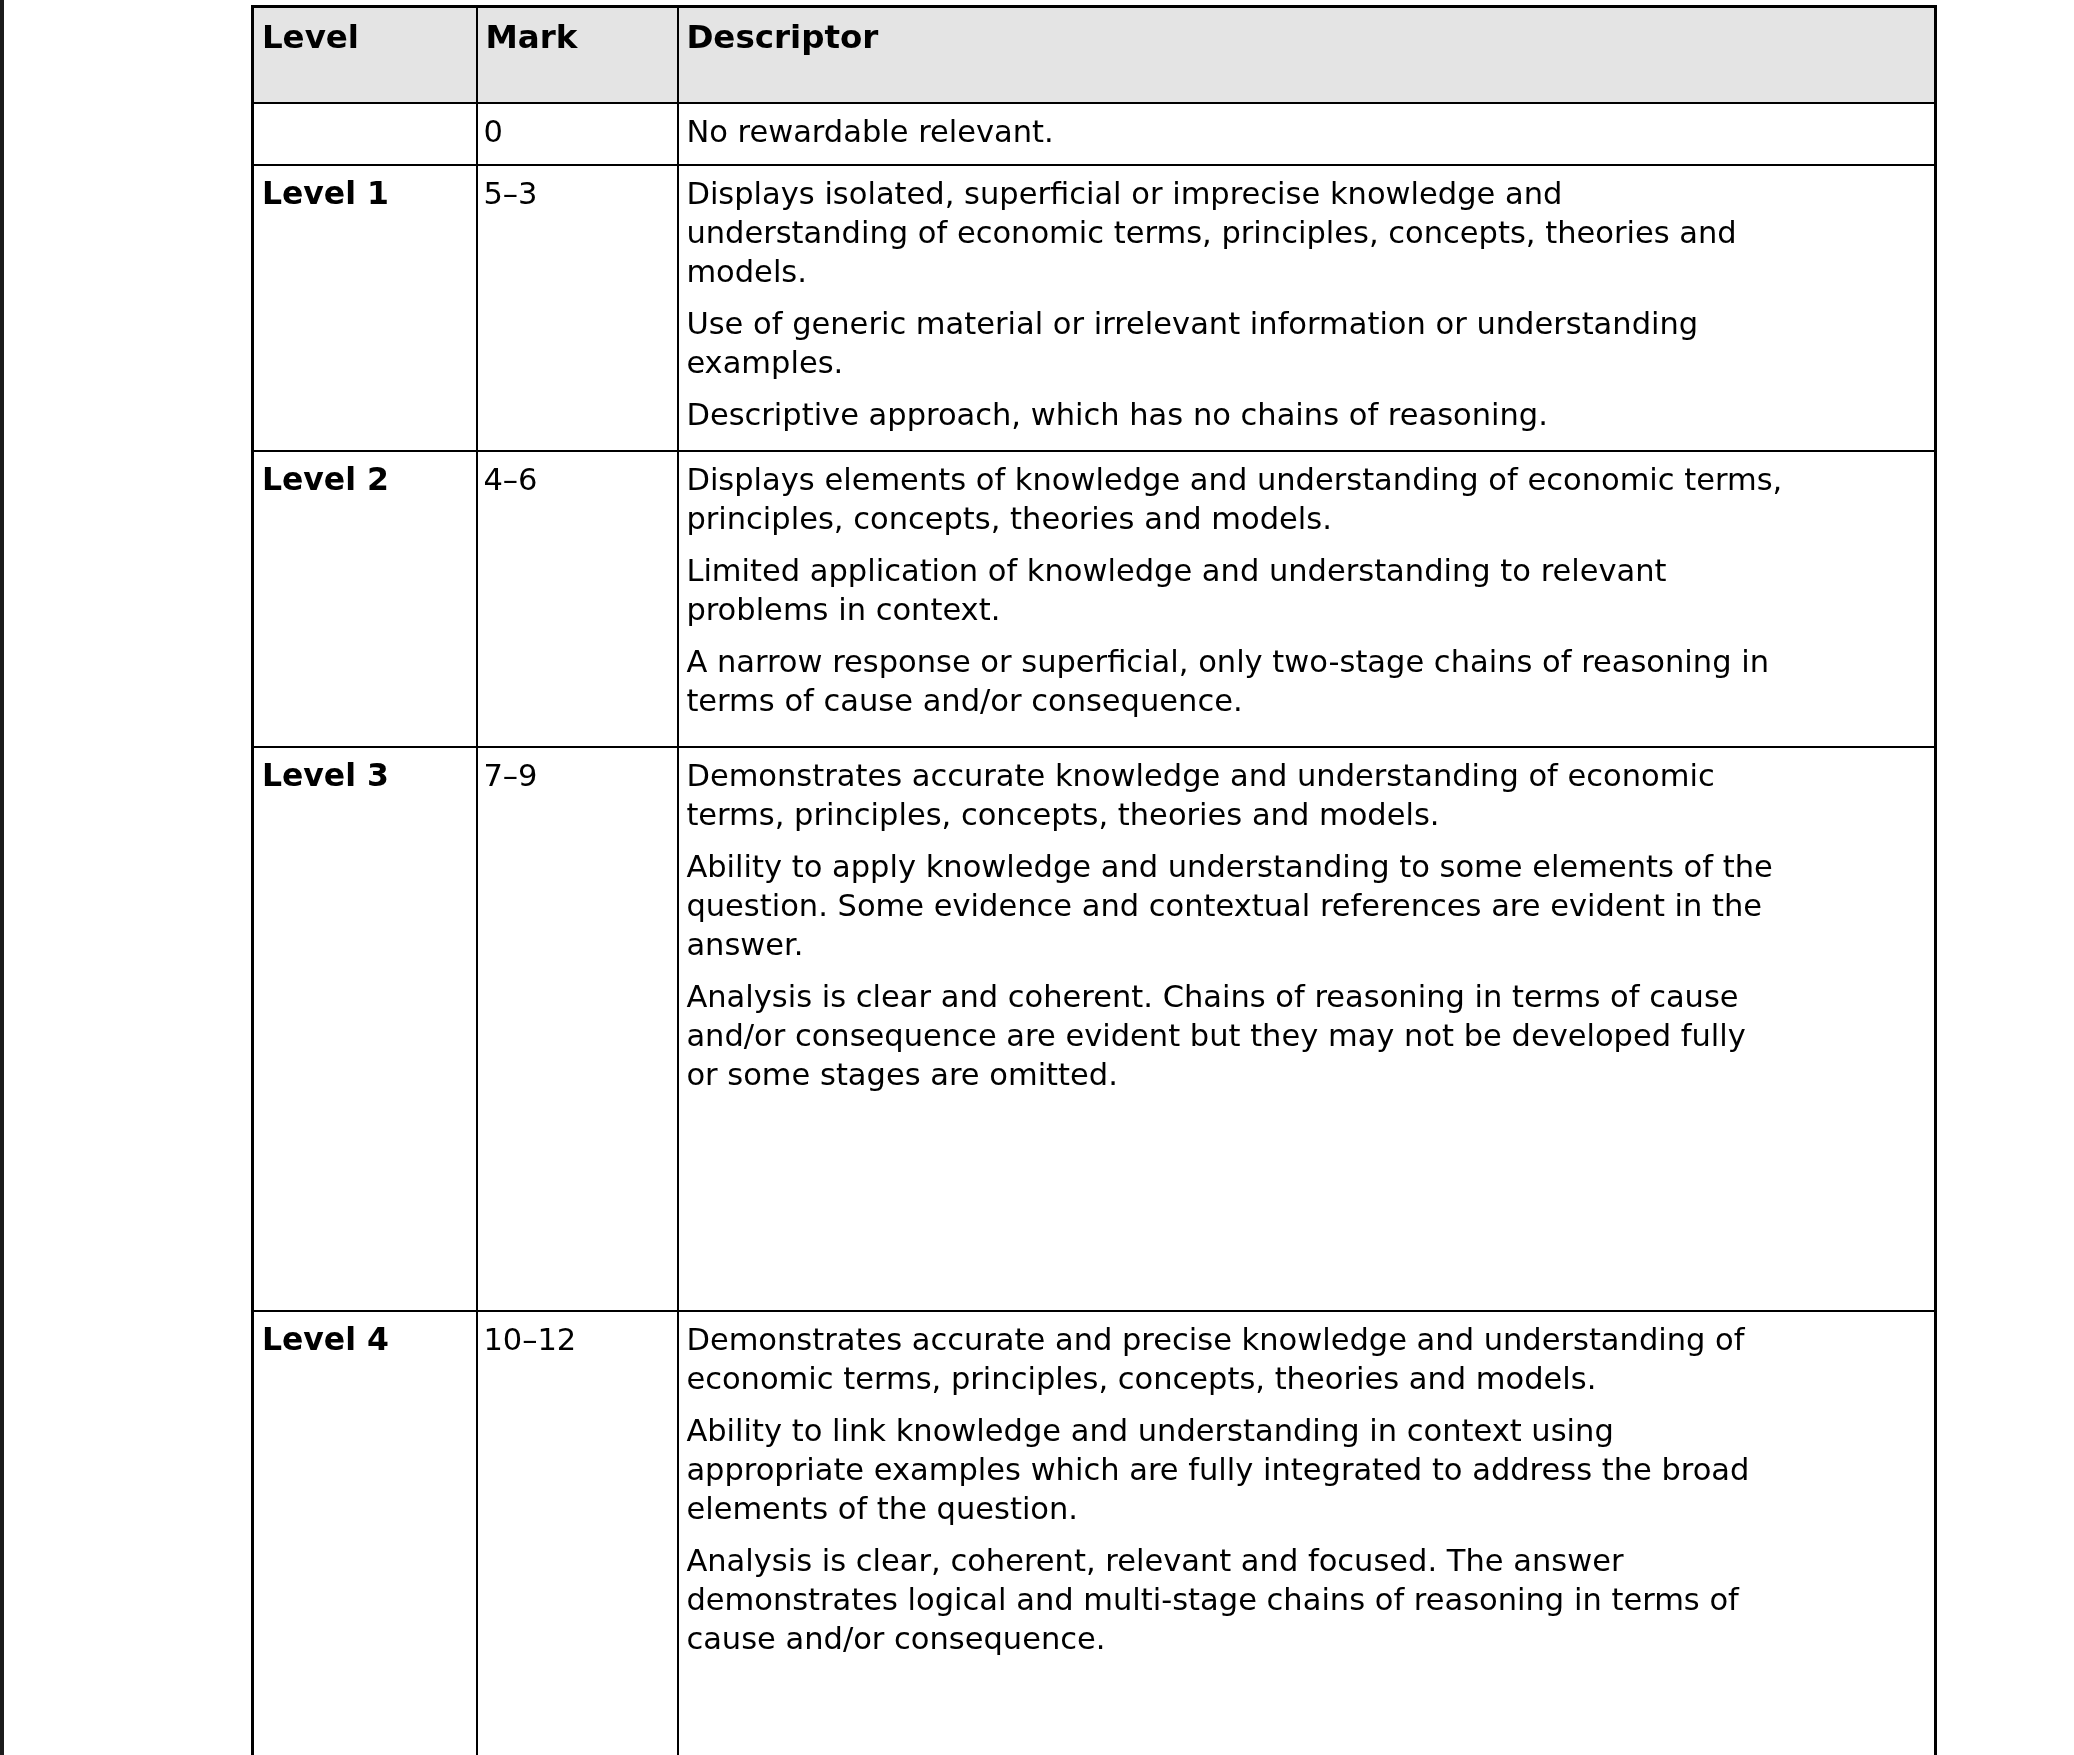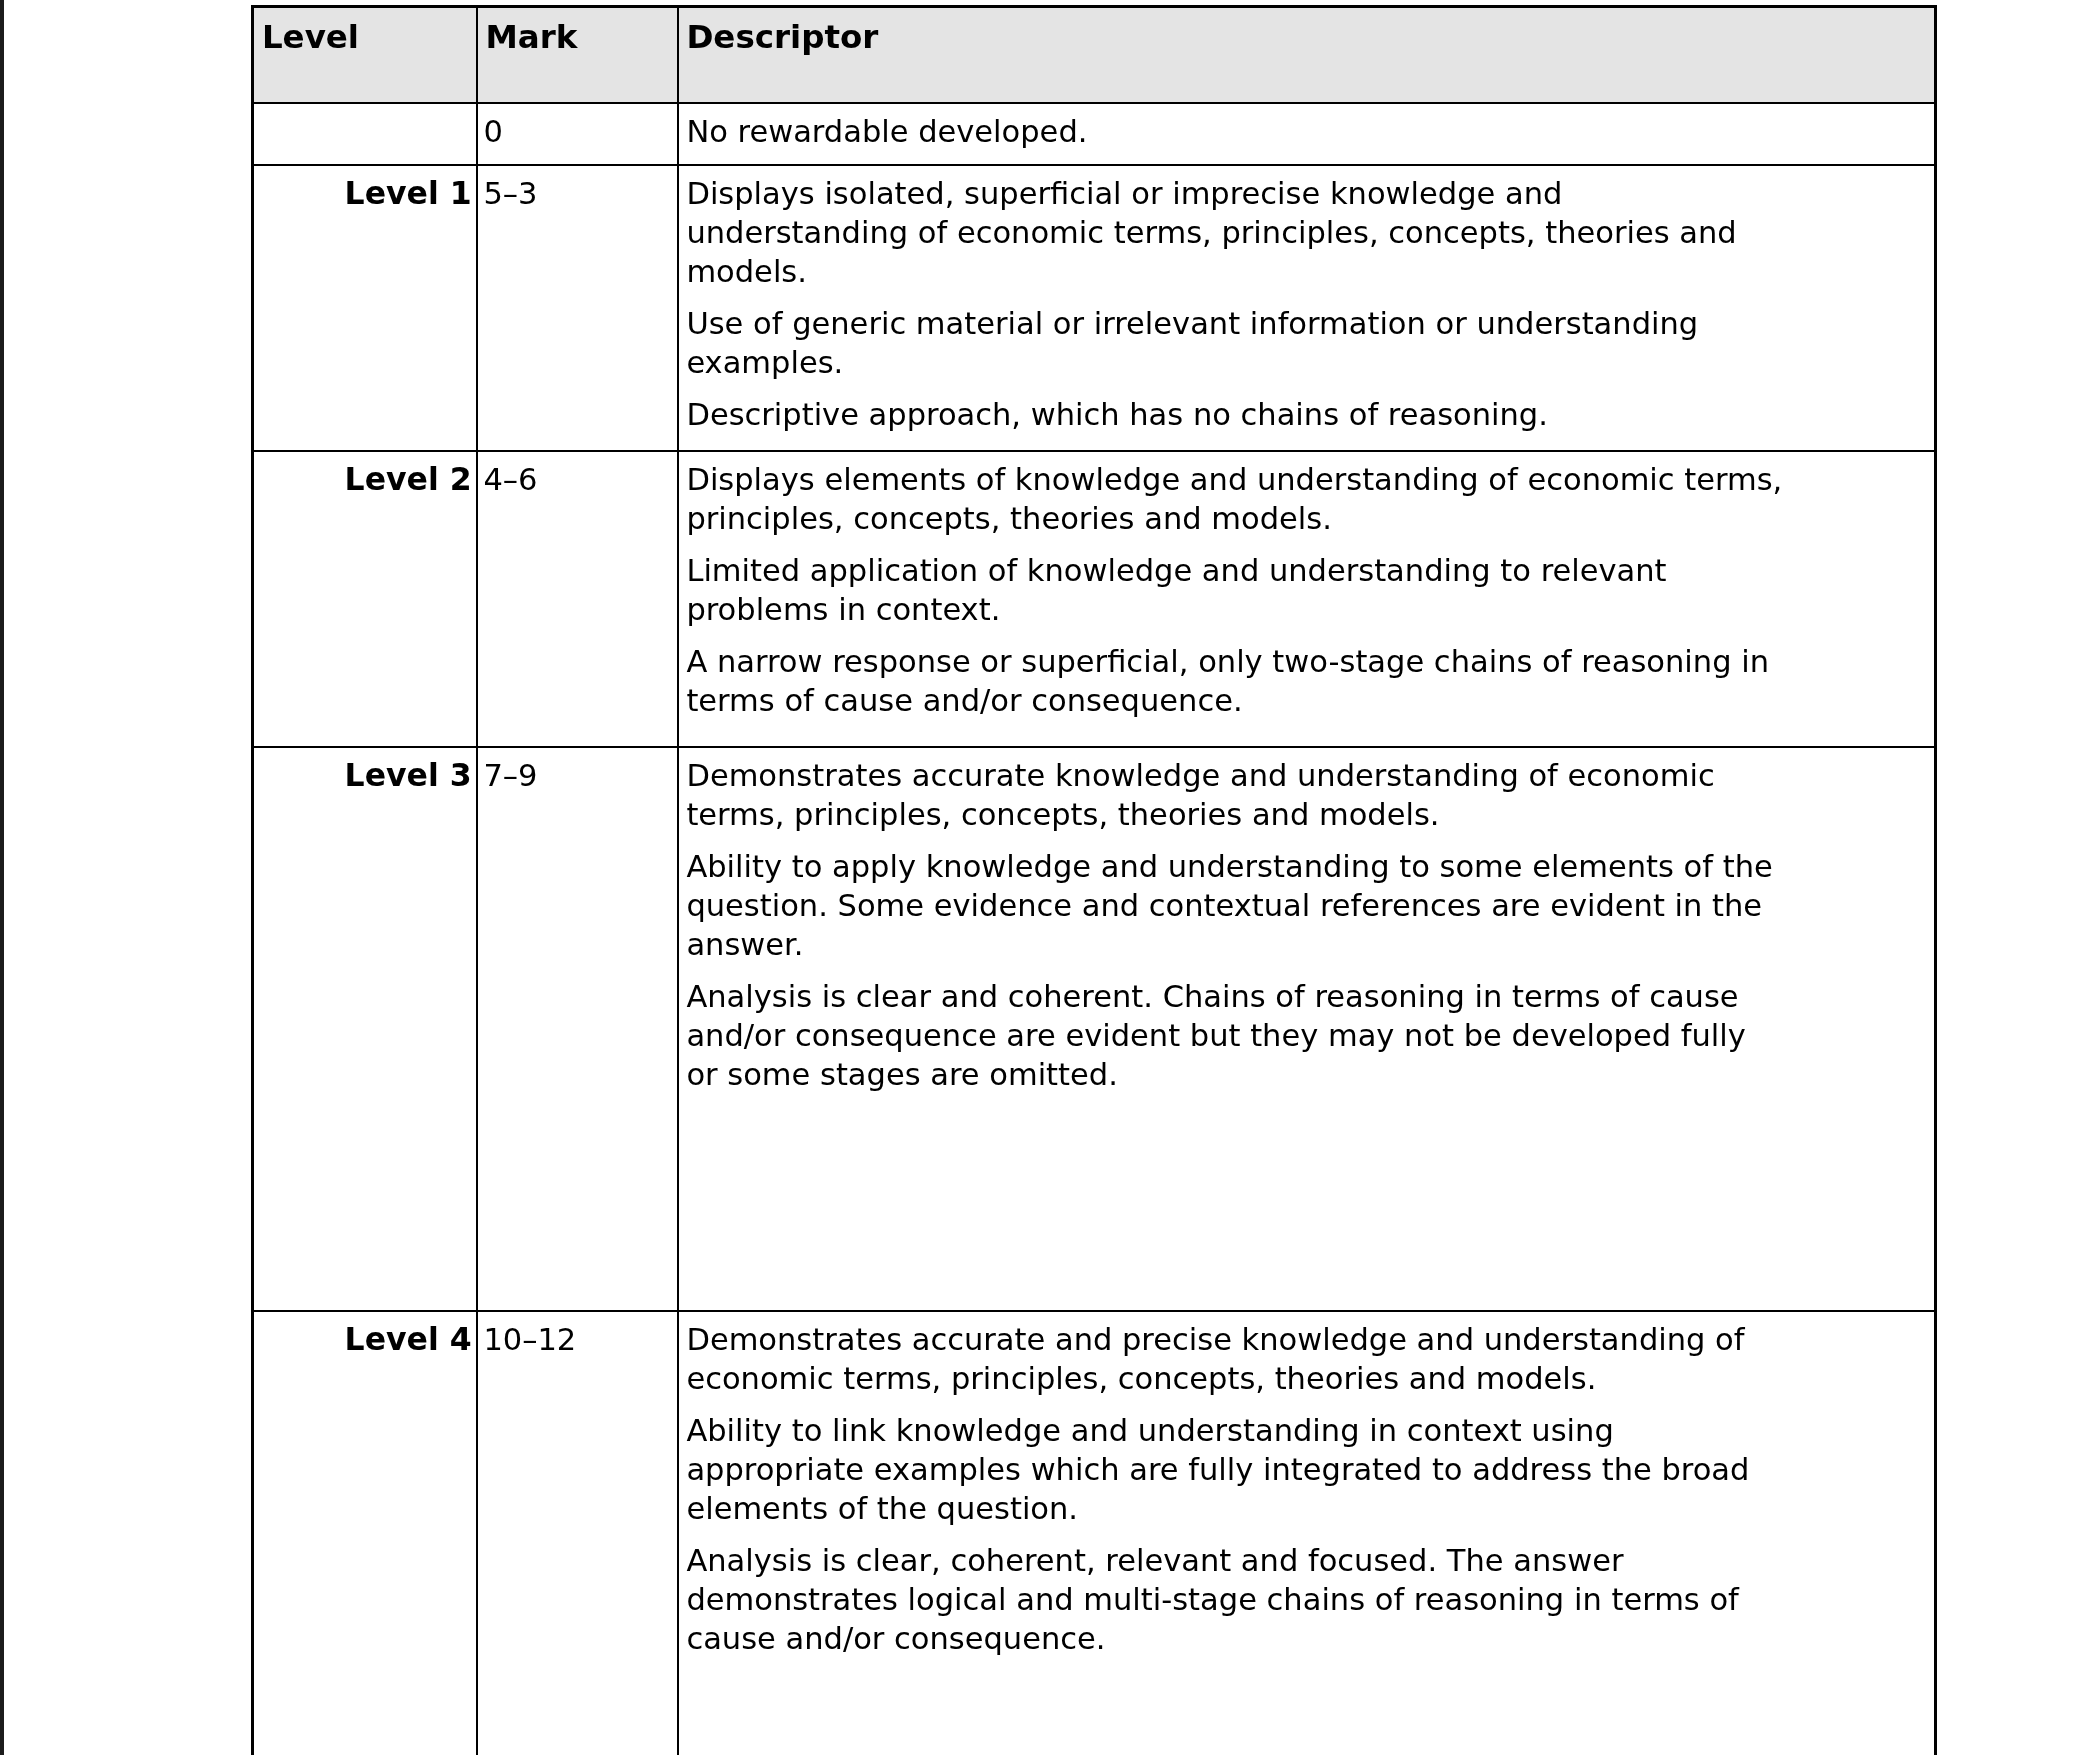--- a/index.html
+++ b/index.html
@@ -46,21 +46,20 @@
     font-size: 32.5px;
     font-weight: bold;
     padding: 9.9px 5.9px 0 7.9px;
     height: 97px;
   }
   td { font-size: 30.5px; line-height: 39px; }
   td.level {
     font-weight: bold;
     font-size: 31.5px;
     padding: 7.9px 3.9px 0 7.9px;
-    text-align: right;
   }
   td.mark { padding: 7.9px 3.9px 0 5.9px; }
   td.descriptor { padding: 7.9px 11.8px 0 7.9px; }
   td.descriptor p {
     margin: 0 0 12.8px 0;
     white-space: pre-line;
   }
   tbody tr:nth-child(1) { height: 60px; }
   tbody tr:nth-child(2) { height: 286px; }
   tbody tr:nth-child(3) { height: 296px; }
@@ -101,21 +100,21 @@
         <th>Level</th>
         <th>Mark</th>
         <th>Descriptor</th>
       </tr>
     </thead>
     <tbody id="rows">
   <tr>
     <td class="level"></td>
     <td class="mark">0</td>
     <td class="descriptor">
-            <p>No rewardable developed.</p>
+            <p>No rewardable relevant.</p>
           </td>
   </tr>
 
   <tr>
     <td class="level">Level 1</td>
     <td class="mark">5–3</td>
     <td class="descriptor">
             <p>Displays isolated, superficial or imprecise knowledge and
 understanding of economic terms, principles, concepts, theories and
 models.</p>

